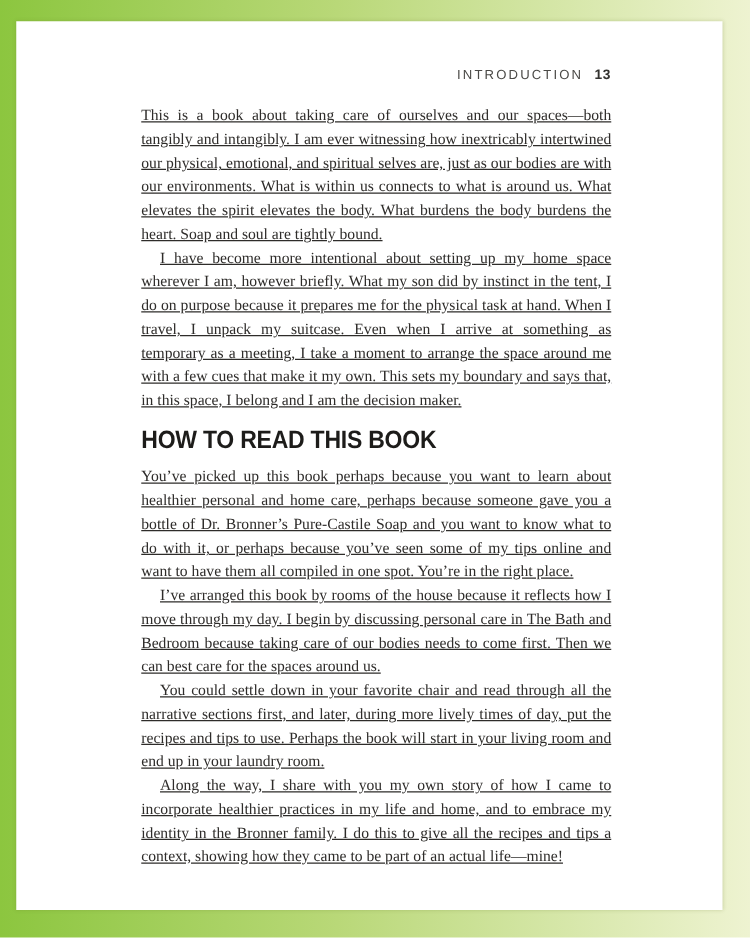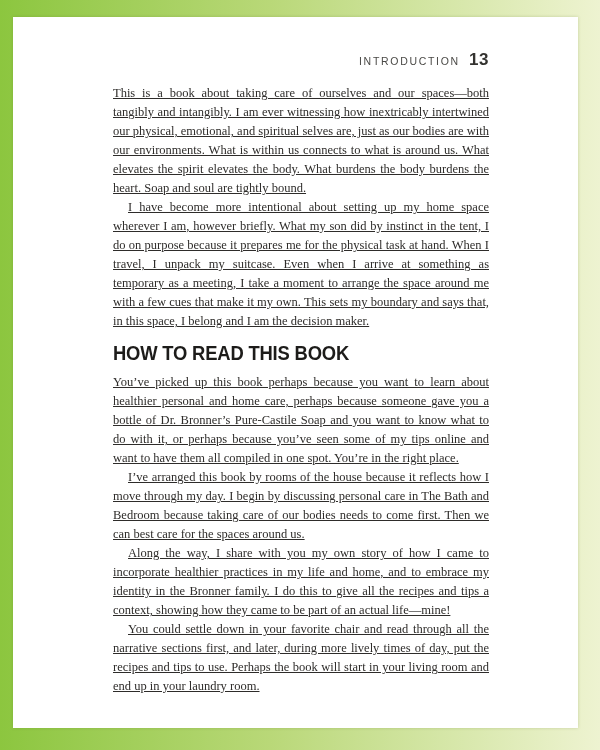--- a/index.html
+++ b/index.html
@@ -32,21 +32,21 @@
   .running-header{
     display:flex;justify-content:flex-end;align-items:baseline;
     font-family:"Liberation Sans",sans-serif;
     font-size:10.5px;line-height:12px;
     letter-spacing:1.7px;
     color:var(--running-header-text);
   }
   .running-header .pagenum{
     margin-left:9px;
     font-weight:bold;
-    font-size:17px;
+    font-size:11px;
     letter-spacing:0.6px;
     color:var(--page-number-text);
   }
   .bodytext{
     margin-top:17px;
     font-size:12.5px;
     line-height:19px;
     color:var(--body-text);
     text-align:justify;
     hyphens:auto;-webkit-hyphens:auto;
@@ -78,18 +78,18 @@
     </div>
 
     <div class="bodytext">
       <p class="noindent">This is a book about taking care of ourselves and our spaces—both tangibly and intangibly. I am ever witnessing how inextricably intertwined our physical, emotional, and spiritual selves are, just as our bodies are with our environments. What is within us connects to what is around us. What elevates the spirit elevates the body. What burdens the body burdens the heart. Soap and soul are tightly bound.</p>
       <p class="indent">I have become more intentional about setting up my home space wherever I am, however briefly. What my son did by instinct in the tent, I do on purpose because it prepares me for the physical task at hand. When I travel, I unpack my suitcase. Even when I arrive at something as temporary as a meeting, I take a moment to arrange the space around me with a few cues that make it my own. This sets my boundary and says that, in this space, I belong and I am the decision maker.</p>
 
       <h2 class="section-heading">HOW TO READ THIS BOOK</h2>
 
       <p class="noindent">You’ve picked up this book perhaps because you want to learn about healthier personal and home care, perhaps because someone gave you a bottle of Dr. Bronner’s Pure-Castile Soap and you want to know what to do with it, or perhaps because you’ve seen some of my tips online and want to have them all compiled in one spot. You’re in the right place.</p>
       <p class="indent">I’ve arranged this book by rooms of the house because it reflects how I move through my day. I begin by discussing personal care in The Bath and Bedroom because taking care of our bodies needs to come first. Then we can best care for the spaces around us.</p>
+      <p class="indent">You could settle down in your favorite chair and read through all the narrative sections first, and later, during more lively times of day, put the recipes and tips to use. Perhaps the book will start in your living room and end up in your laundry room.</p>
       <p class="indent">Along the way, I share with you my own story of how I came to incorporate healthier practices in my life and home, and to embrace my identity in the Bronner family. I do this to give all the recipes and tips a context, showing how they came to be part of an actual life—mine!</p>
-      <p class="indent">You could settle down in your favorite chair and read through all the narrative sections first, and later, during more lively times of day, put the recipes and tips to use. Perhaps the book will start in your living room and end up in your laundry room.</p>
     </div>
 
   </div>
 </div>
 
 </body></html>

